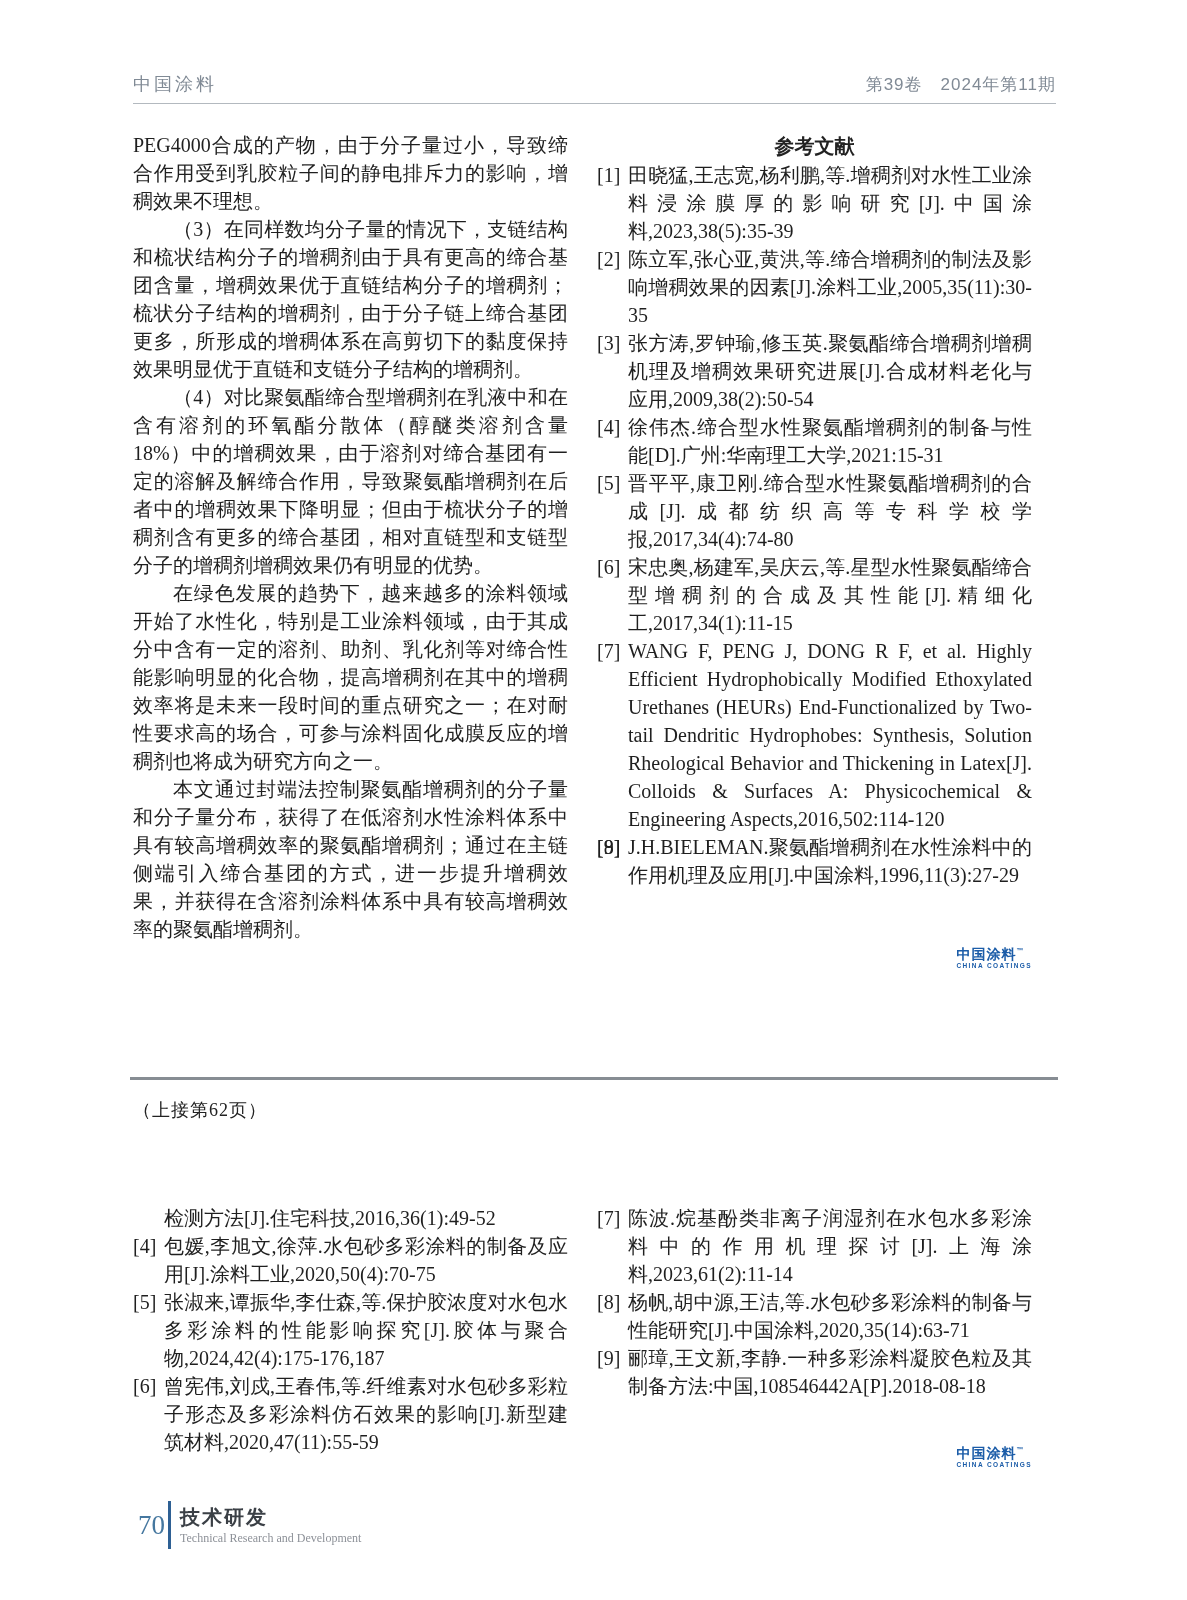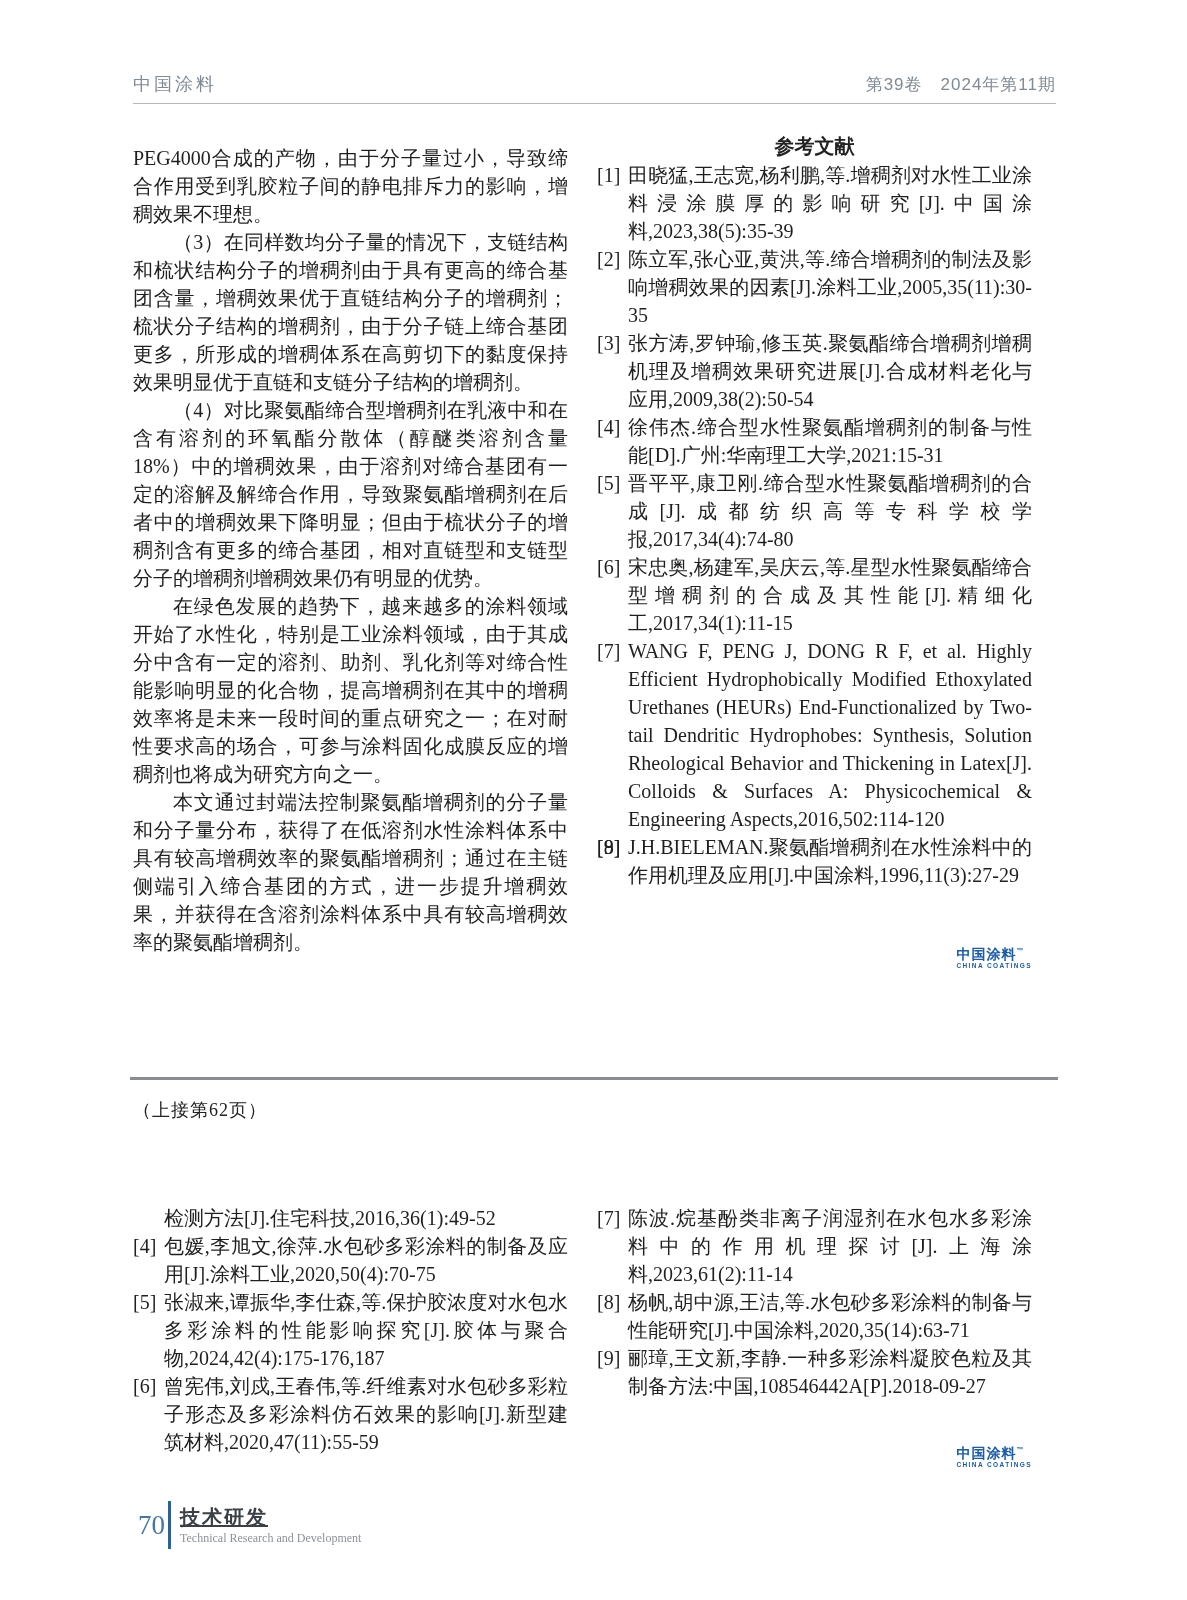--- a/index.html
+++ b/index.html
@@ -19,21 +19,21 @@
     padding-bottom:7px;
     border-bottom:1px solid #b3b9bf;
     font-family:"Liberation Sans", sans-serif;
     color:#808a95;
   }
   .journal-title { font-size:18px; letter-spacing:3px; }
   .issue-info   { font-size:17px; letter-spacing:1px; }
 
   
   .columns { position:absolute; left:133px; width:899px; display:flex; gap:29px; }
-  .columns.top    { top:131px;align-items:center; }
+  .columns.top    { top:131px; }
   .columns.bottom { top:1204px; }
   .col { width:435px; flex:0 0 435px; }
 
   
   .para {
     margin:0;
     font-size:20px; line-height:28px;
     text-align:justify;
   }
   .para.indent { text-indent:2em; }
@@ -90,21 +90,20 @@
     align-self:center;
     font-size:27px; color:#45779f;
     width:32px; text-align:right;
   }
   .footer-bar { width:3px; background:#2e6094; margin:1px 9px 1px 3px; }
   .footer-sec { display:flex; flex-direction:column; justify-content:center; }
   .sec-zh {
     font-family:"Liberation Sans", sans-serif;
     font-weight:bold; font-size:20px; letter-spacing:2px; color:#3b4046;
     line-height:24px;
-    text-decoration:underline;
   }
   .sec-en { font-size:12px; color:#8d9198; line-height:16px; margin-top:1px; }
 </style>
 </head>
 <body>
 
 <div class="page">
 
   <header class="header">
     <span class="journal-title">中国涂料</span>
@@ -194,21 +193,21 @@
       <div class="ref">
         <span class="ref-num">[7]</span>
         <span class="ref-text">陈波.烷基酚类非离子润湿剂在水包水多彩涂料中的作用机理探讨[J].上海涂料,2023,61(2):11-14</span>
       </div>
       <div class="ref">
         <span class="ref-num">[8]</span>
         <span class="ref-text">杨帆,胡中源,王洁,等.水包砂多彩涂料的制备与性能研究[J].中国涂料,2020,35(14):63-71</span>
       </div>
       <div class="ref">
         <span class="ref-num">[9]</span>
-        <span class="ref-text">郦璋,王文新,李静.一种多彩涂料凝胶色粒及其制备方法:中国,108546442A[P].2018-09-27</span>
+        <span class="ref-text">郦璋,王文新,李静.一种多彩涂料凝胶色粒及其制备方法:中国,108546442A[P].2018-08-18</span>
       </div>
 
       <div class="logo bottom-logo">
         <div class="logo-zh"><span>中国涂料</span><span class="tm">™</span></div>
         <div class="logo-en">CHINA COATINGS</div>
       </div>
     </section>
   </div>
 
   <footer class="footer">

